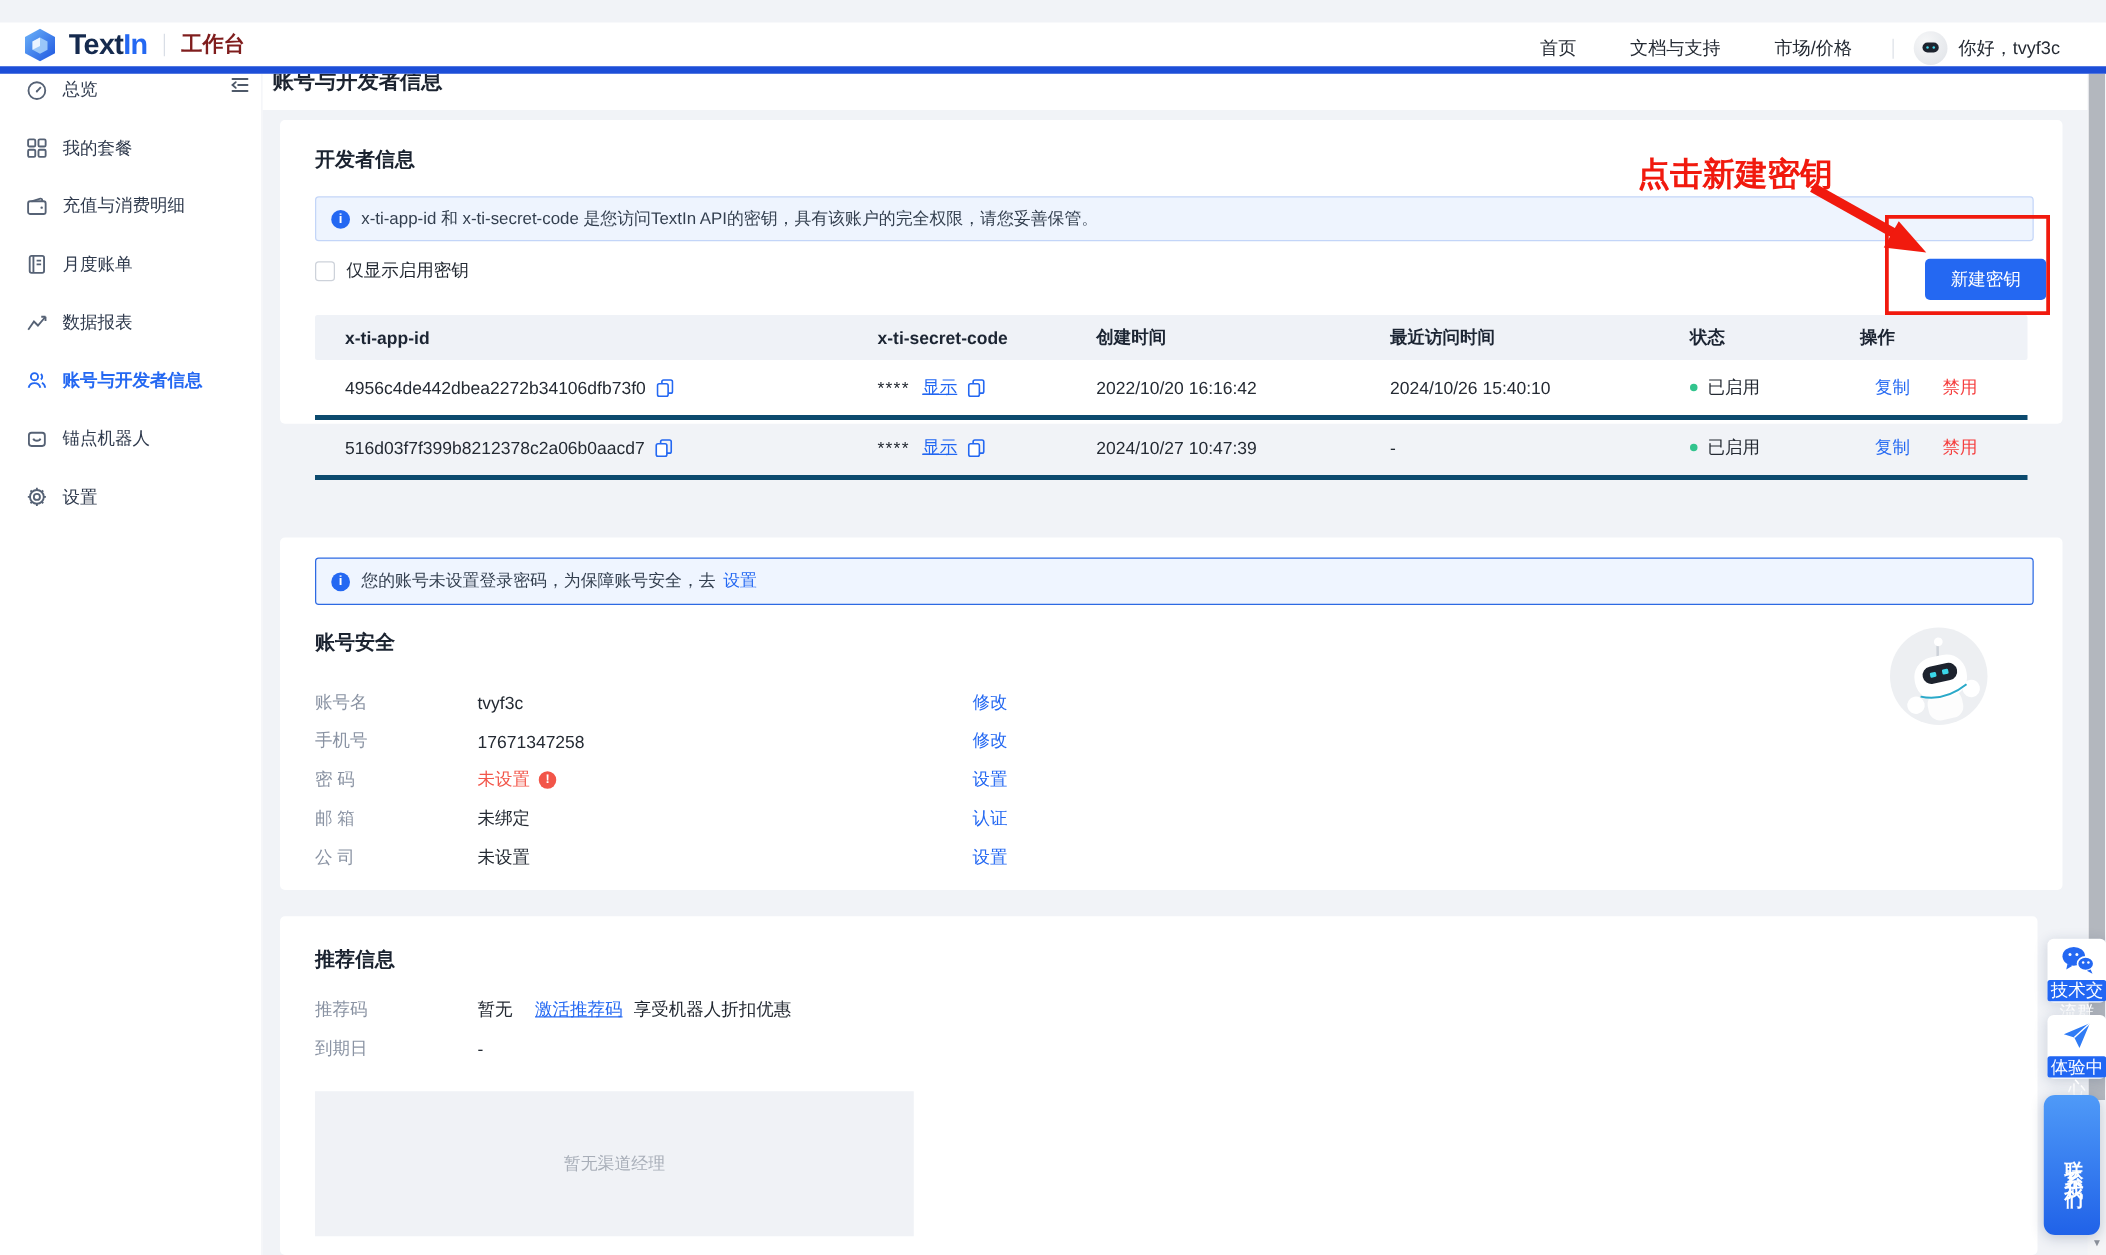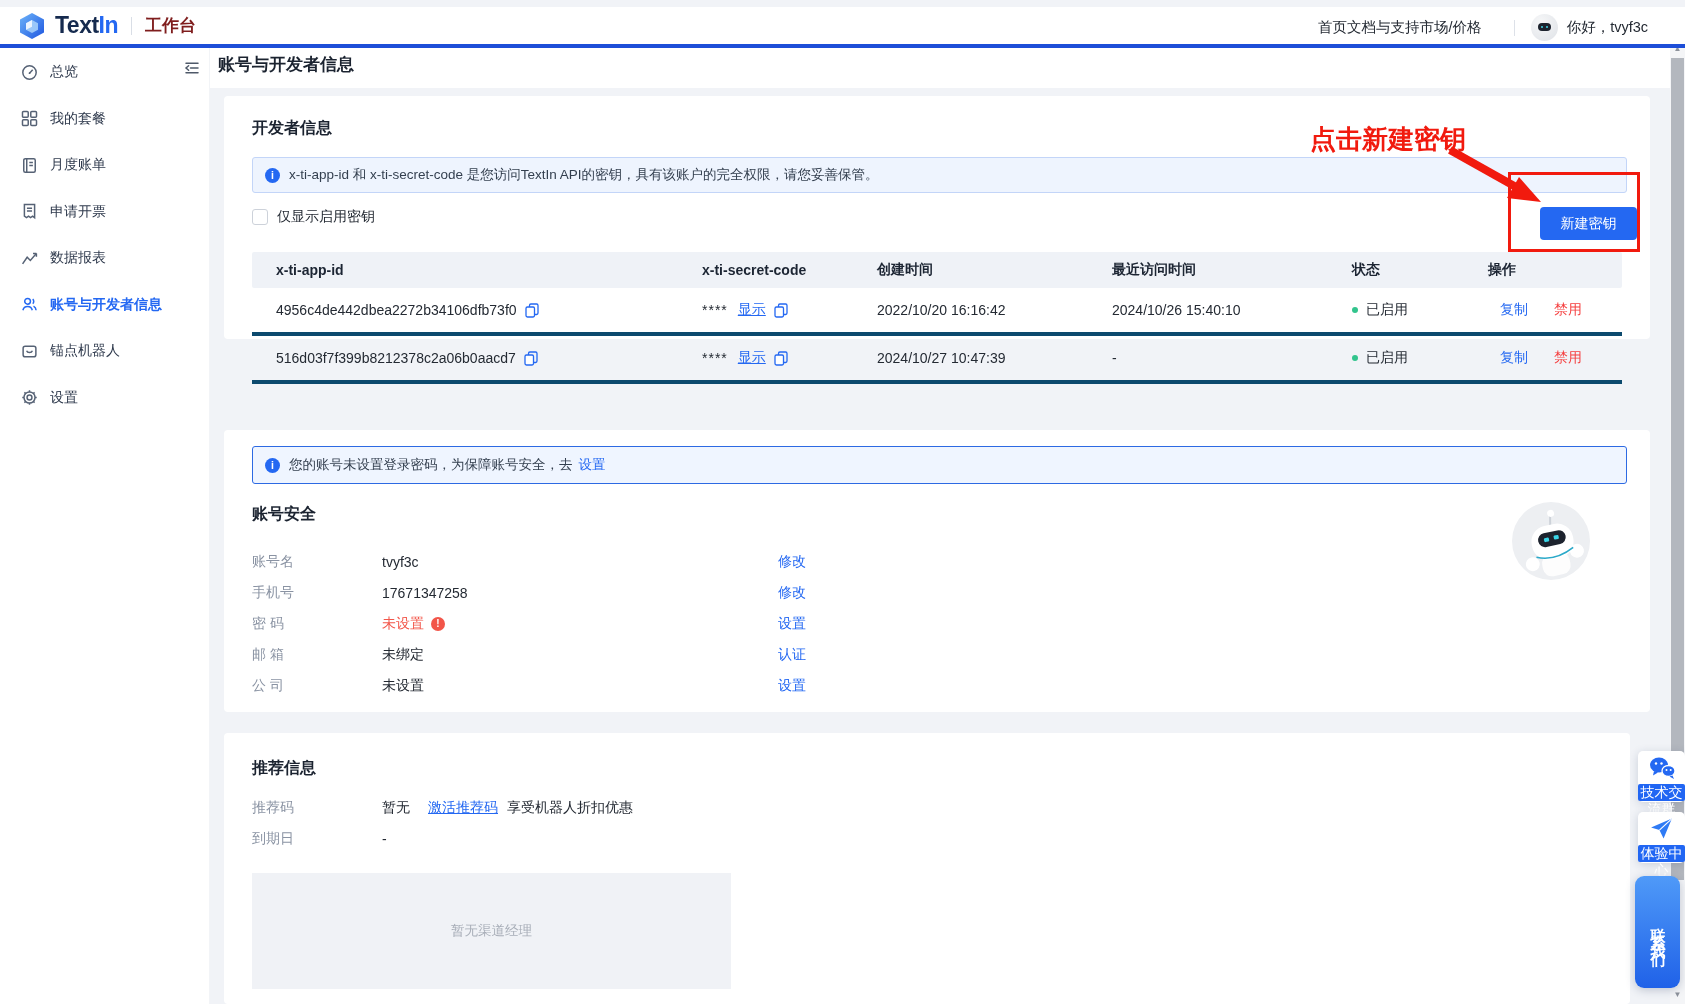--- a/index.html
+++ b/index.html
@@ -4,30 +4,30 @@
 <style>
   * { margin:0; padding:0; box-sizing:border-box; }
   html,body { width:1685px; height:1004px; }
   body {
     position:relative; overflow:hidden;
     background:#f1f3f7;
     font-family:"Liberation Sans","DejaVu Sans",sans-serif;
     color:#242a33; font-size:14px;
   }
   
-  .top-header { position:absolute; left:0; top:7px; width:1685px; height:41px; background:#fff;
-    border-bottom:4px solid #1d4ed8; display:flex; align-items:center; z-index:60; }
+  .top-header { position:absolute; left:0; top:18px; width:1685px; height:41px; background:#fff;
+    border-bottom:6px solid #1d4ed8; display:flex; align-items:center; z-index:60; }
   .logo-wrap { display:flex; align-items:center; margin-left:18px; }
   .logo-cube { width:28px; height:28px; margin-right:9px; }
   .brand-text { font-size:23px; font-weight:bold; color:#152a4e; letter-spacing:-0.5px; }
   .brand-in { color:#2468f2; }
   .brand-divider { width:1px; height:18px; background:#d9dee6; margin:0 13px; }
   .workspace { font-size:17px; font-weight:600; color:#7f1d1d; }
   .top-nav { position:absolute; right:0; top:0; height:41px; display:flex; align-items:center; }
-  .nav-item { font-size:14.5px; color:#242a33; cursor:pointer; }
+  .nav-item { margin-left:43px; font-size:14.5px; color:#242a33; cursor:pointer; }
   .nav-divider { width:1px; height:16px; background:#dde1e8; margin:0 16px 0 32px; }
   .avatar-sm { width:27px; height:27px; border-radius:50%; background:radial-gradient(circle at 35% 30%,#f6f7f8,#dfe2e7);
     position:relative; margin-right:9px; overflow:hidden; }
   .avatar-sm .visor { position:absolute; left:7px; top:9px; width:13px; height:8px; border-radius:4px; background:#1d232e; }
   .avatar-sm .eye { position:absolute; top:12px; width:2px; height:2px; border-radius:50%; background:#43d8ea; }
   .greeting { font-size:14.5px; color:#242a33; margin-right:37px; }
   
   .sidebar { position:absolute; left:0; top:41px; width:210px; height:963px; background:#fff;
     border-right:1px solid #f2f4f7; z-index:20; padding-top:8px; }
   .side-item { height:46.5px; display:flex; align-items:center; padding-left:21px; cursor:pointer; color:#2f3a4d; }
@@ -157,32 +157,33 @@
     <svg width="17" height="17" viewBox="0 0 16 16" fill="none" stroke-width="1.4">
         <rect x="1.4" y="1.4" width="5.4" height="5.4" rx="1"></rect>
         <rect x="9.2" y="1.4" width="5.4" height="5.4" rx="1"></rect>
         <rect x="1.4" y="9.2" width="5.4" height="5.4" rx="1"></rect>
         <rect x="9.2" y="9.2" width="5.4" height="5.4" rx="1"></rect>
       </svg>
     <span class="lbl">我的套餐</span>
   </div>
   <div class="side-item">
     <svg width="17" height="17" viewBox="0 0 16 16" fill="none" stroke-width="1.4">
+        <rect x="1.4" y="3.8" width="13.2" height="9.6" rx="1.6"></rect>
+        <path d="M4 3.8 L10.6 1.8 a1.1 1.1 0 0 1 1.4 1.05 V3.8"></path>
+        <circle cx="11.6" cy="8.6" r="0.9" fill="#566275" stroke="none"></circle>
+      </svg>
+    <span class="lbl">充值与消费明细</span>
+  </div>
+  <div class="side-item">
+    <svg width="17" height="17" viewBox="0 0 16 16" fill="none" stroke-width="1.4">
         <rect x="2.6" y="1.6" width="10.8" height="12.8" rx="1.4"></rect>
         <path d="M5.4 1.6 V14.4"></path>
         <path d="M7.8 5.2 H11.2 M7.8 8 H11.2"></path>
       </svg>
     <span class="lbl">月度账单</span>
-  </div>
-  <div class="side-item">
-    <svg width="17" height="17" viewBox="0 0 16 16" fill="none" stroke-width="1.4">
-        <path d="M3.2 1.4 H12.8 V13.8 L10.9 12.4 L9 13.8 L7.1 12.4 L5.2 13.8 L3.2 12.4 Z"></path>
-        <path d="M5.6 5 H10.4 M5.6 7.6 H10.4"></path>
-      </svg>
-    <span class="lbl">申请开票</span>
   </div>
   <div class="side-item">
     <svg width="17" height="17" viewBox="0 0 16 16" fill="none" stroke-width="1.4">
         <path d="M1.5 13 L5.8 6.8 L8.8 9.8 L14.5 3.2"></path>
         <path d="M14.5 3.2 V6.4 M14.5 3.2 H11.3"></path>
       </svg>
     <span class="lbl">数据报表</span>
   </div>
   <div class="side-item active">
     <svg width="17" height="17" viewBox="0 0 16 16" fill="none" stroke-width="1.4">

